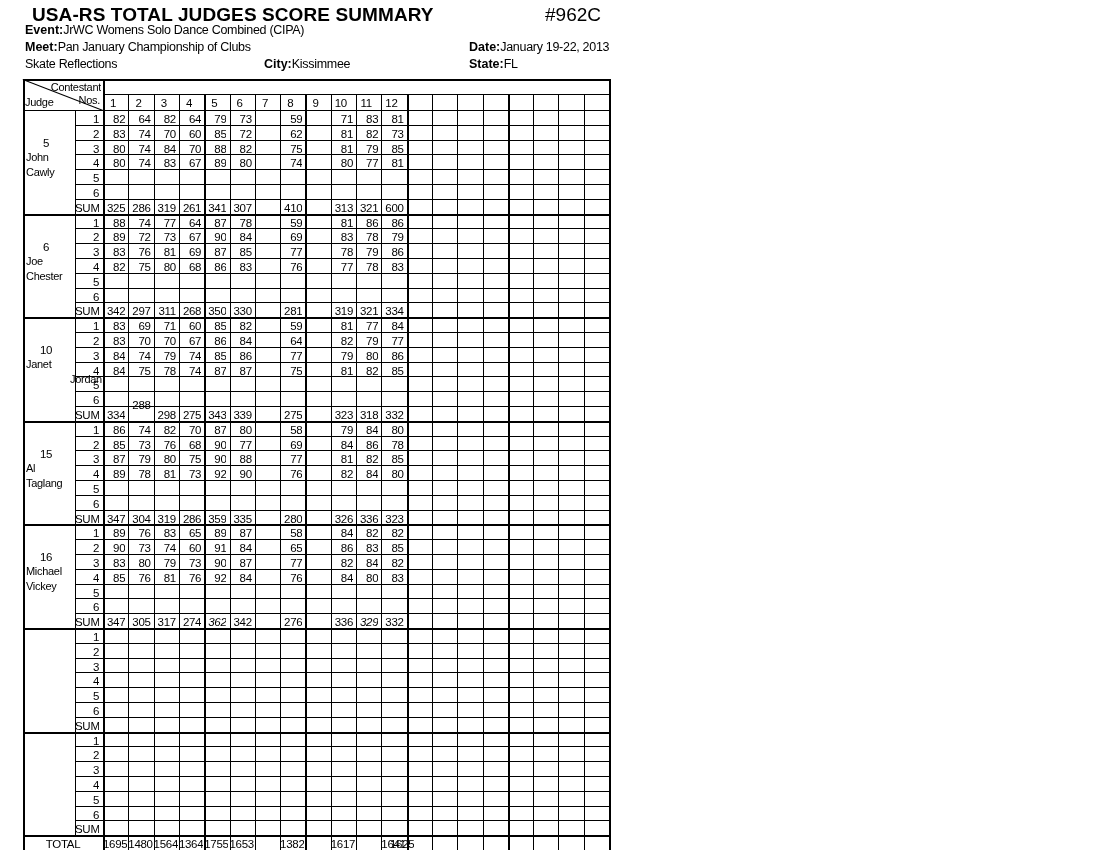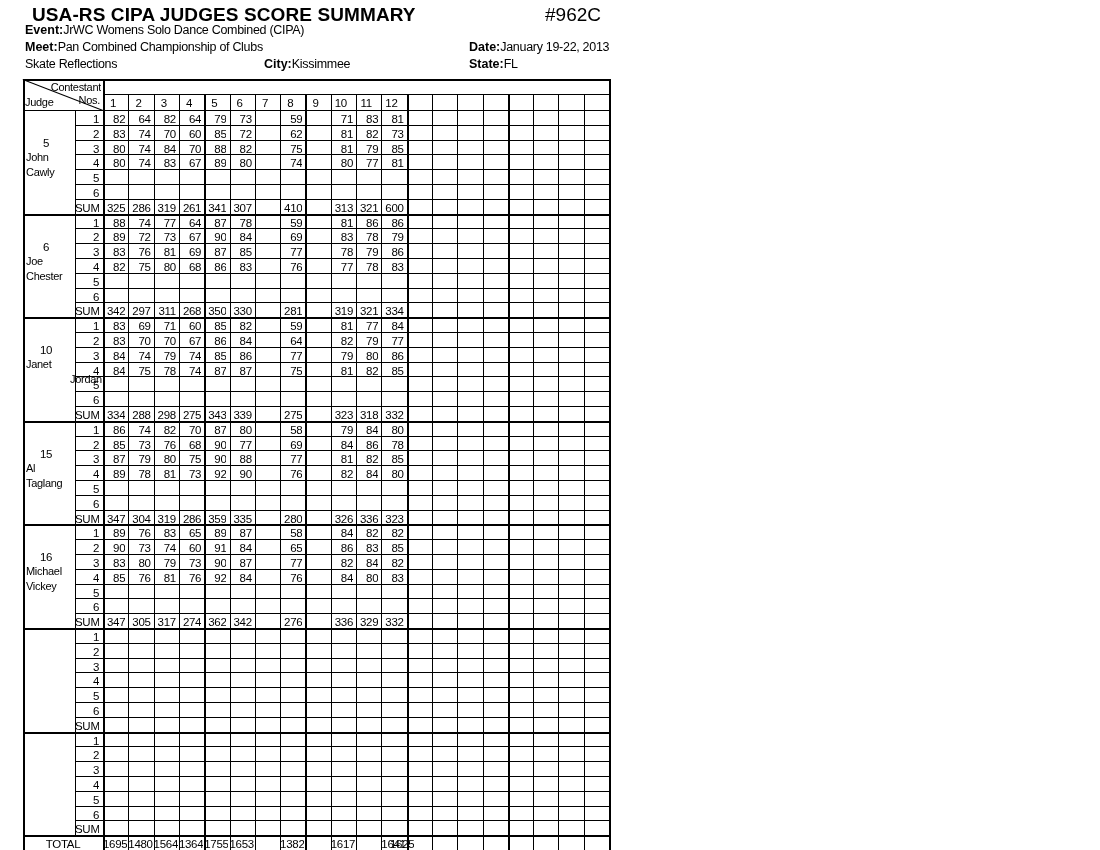--- a/index.html
+++ b/index.html
@@ -11,28 +11,28 @@
   .meta b { font-weight:bold; letter-spacing:0; }
   .meta span.v { font-weight:normal; }
 
   #sheet { position:absolute; left:23px; top:79px; width:587px; height:790px; }
   .line { position:absolute; background:#000; }
   .cell { position:absolute; font-size:11.5px; line-height:14px; text-align:right; white-space:nowrap; overflow:hidden; letter-spacing:-0.3px; }
 </style>
 </head>
 <body>
 
-<div class="title">USA-RS CIPA JUDGES SCORE SUMMARY</div>
+<div class="title">USA-RS TOTAL JUDGES SCORE SUMMARY</div>
 <div class="form-no">#962C</div>
 
 <div class="meta" style="left:25px; top:23px;">
   <b>Event:</b><span class="v">JrWC Womens Solo Dance Combined  (CIPA)</span>
 </div>
 <div class="meta" style="left:25px; top:40px;">
-  <b>Meet:</b><span class="v">Pan Combined Championship of Clubs</span>
+  <b>Meet:</b><span class="v">Pan January Championship of Clubs</span>
 </div>
 <div class="meta" style="left:469px; top:40px;">
   <b>Date:</b><span class="v">January 19-22, 2013</span>
 </div>
 <div class="meta" style="left:25px; top:57px;">Skate Reflections</div>
 <div class="meta" style="left:264px; top:57px;">
   <b>City:</b><span class="v">Kissimmee</span>
 </div>
 <div class="meta" style="left:469px; top:57px;">
   <b>State:</b><span class="v">FL</span>
@@ -275,21 +275,21 @@
     <div class="cell" style="left: 307.7px; top: 284.6px; width: 22.3px; text-align: right;">81</div>
     <div class="cell" style="left: 333px; top: 284.6px; width: 22.3px; text-align: right;">82</div>
     <div class="cell" style="left: 358.3px; top: 284.6px; width: 22.3px; text-align: right;">85</div>
     <div class="line" style="left: 52px; top: 297px; width: 534px; height: 1px;"></div>
     <div class="cell" style="left: 52px; top: 299.4px; width: 24px; text-align: right;">5</div>
     <div class="line" style="left: 52px; top: 312px; width: 534px; height: 1px;"></div>
     <div class="cell" style="left: 52px; top: 314.2px; width: 24px; text-align: right;">6</div>
     <div class="line" style="left: 52px; top: 327px; width: 534px; height: 1px;"></div>
     <div class="cell" style="left: 52px; top: 329px; width: 24px; text-align: left;">SUM</div>
     <div class="cell" style="left: 80px; top: 329px; width: 22.3px; text-align: right;">334</div>
-    <div class="cell" style="left: 105.3px; top: 329px; width: 22.3px; text-align: right;">288</div>
+    <div class="cell" style="left: 105.3px; top: 319px; width: 22.3px; text-align: right;">288</div>
     <div class="cell" style="left: 130.6px; top: 329px; width: 22.3px; text-align: right;">298</div>
     <div class="cell" style="left: 155.9px; top: 329px; width: 22.3px; text-align: right;">275</div>
     <div class="cell" style="left: 181.2px; top: 329px; width: 22.3px; text-align: right;">343</div>
     <div class="cell" style="left: 206.5px; top: 329px; width: 22.3px; text-align: right;">339</div>
     <div class="cell" style="left: 257.1px; top: 329px; width: 22.3px; text-align: right;">275</div>
     <div class="cell" style="left: 307.7px; top: 329px; width: 22.3px; text-align: right;">323</div>
     <div class="cell" style="left: 333px; top: 329px; width: 22.3px; text-align: right;">318</div>
     <div class="cell" style="left: 358.3px; top: 329px; width: 22.3px; text-align: right;">332</div>
     <div class="line" style="left: 52px; top: 238.2px; width: 1px; height: 103.6px;"></div>
     <div class="line" style="left: 0px; top: 445px; width: 586px; height: 2px;"></div>
@@ -414,25 +414,25 @@
     <div class="line" style="left: 52px; top: 505px; width: 534px; height: 1px;"></div>
     <div class="cell" style="left: 52px; top: 506.6px; width: 24px; text-align: right;">5</div>
     <div class="line" style="left: 52px; top: 519px; width: 534px; height: 1px;"></div>
     <div class="cell" style="left: 52px; top: 521.4px; width: 24px; text-align: right;">6</div>
     <div class="line" style="left: 52px; top: 534px; width: 534px; height: 1px;"></div>
     <div class="cell" style="left: 52px; top: 536.2px; width: 24px; text-align: left;">SUM</div>
     <div class="cell" style="left: 80px; top: 536.2px; width: 22.3px; text-align: right;">347</div>
     <div class="cell" style="left: 105.3px; top: 536.2px; width: 22.3px; text-align: right;">305</div>
     <div class="cell" style="left: 130.6px; top: 536.2px; width: 22.3px; text-align: right;">317</div>
     <div class="cell" style="left: 155.9px; top: 536.2px; width: 22.3px; text-align: right;">274</div>
-    <div class="cell" style="left: 181.2px; top: 536.2px; width: 22.3px; text-align: right;">362</div>
+    <div class="cell" style="left: 181.2px; top: 536.2px; width: 22.3px; text-align: right; font-style: italic;">362</div>
     <div class="cell" style="left: 206.5px; top: 536.2px; width: 22.3px; text-align: right;">342</div>
     <div class="cell" style="left: 257.1px; top: 536.2px; width: 22.3px; text-align: right;">276</div>
     <div class="cell" style="left: 307.7px; top: 536.2px; width: 22.3px; text-align: right;">336</div>
-    <div class="cell" style="left: 333px; top: 536.2px; width: 22.3px; text-align: right;">329</div>
+    <div class="cell" style="left: 333px; top: 536.2px; width: 22.3px; text-align: right; font-style: italic;">329</div>
     <div class="cell" style="left: 358.3px; top: 536.2px; width: 22.3px; text-align: right;">332</div>
     <div class="line" style="left: 52px; top: 445.4px; width: 1px; height: 103.6px;"></div>
     <div class="line" style="left: 0px; top: 653px; width: 586px; height: 2px;"></div>
     <div class="cell" style="left: 8px; top: 575px; width: 30px; text-align: center;"></div>
     <div class="cell" style="left: 3px; top: 589px; width: 48px; text-align: left; font-size: 11px;"></div>
     <div class="cell" style="left: 3px; top: 604px; width: 48px; text-align: left; font-size: 11px;"></div>
     <div class="cell" style="left: 52px; top: 551px; width: 24px; text-align: right;">1</div>
     <div class="line" style="left: 52px; top: 564px; width: 534px; height: 1px;"></div>
     <div class="cell" style="left: 52px; top: 565.8px; width: 24px; text-align: right;">2</div>
     <div class="line" style="left: 52px; top: 579px; width: 534px; height: 1px;"></div>

